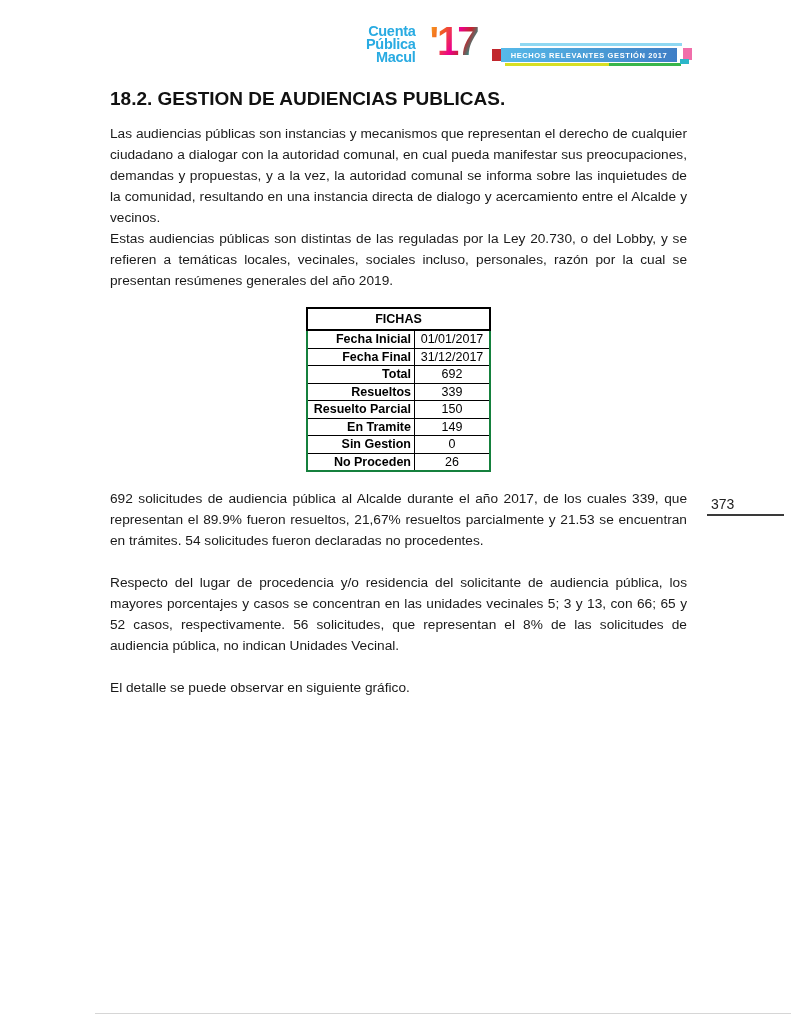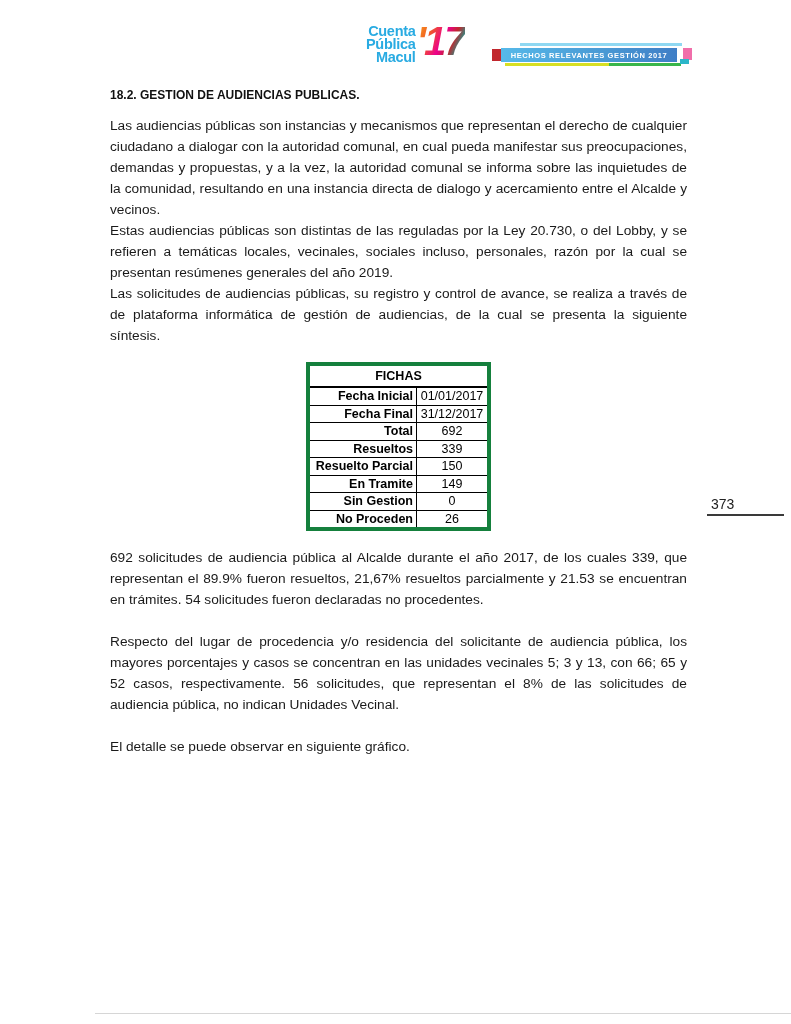--- a/index.html
+++ b/index.html
@@ -8,22 +8,22 @@
     font-family:"Liberation Sans", sans-serif; color:#1a1a1a; overflow:hidden;
   }
 
   
   .logo-wrap { position:absolute; top:20px; left:366px; display:flex; align-items:flex-start; }
   .logo-name {
     text-align:right; color:#29ABE2; font-weight:bold; 
     font-size:14.5px; line-height:13px; letter-spacing:-0.3px; padding-top:5px;
   }
   .logo-year {
-    font-size:40px; line-height:42px; font-weight:800; font-style:italic;
-    margin-left:1px; color:#EC008C; letter-spacing:-2px;text-align:center;
+    font-size:40px; line-height:42px; font-weight:800; 
+    margin-left:14px; color:#EC008C; letter-spacing:-2px;text-align:center;
   }
   @supports ((background-clip: text) or (-webkit-background-clip: text)) {
     .logo-year {
       background:linear-gradient(115deg,#F7941D 8%,#F15A24 28%,#EC008C 52%,#C1272D 68%,#00A99D 86%,#29ABE2 100%);
       -webkit-background-clip:text; background-clip:text; color:transparent;
     }
   }
   .banner { position:absolute; left:492px; top:42px; width:200px; height:26px; }
   .bn-top   { position:absolute; left:28px; top:1px; width:162px; height:3px; background:#8FD8F2; }
   .bn-red   { position:absolute; left:0; top:7px; width:9px; height:12px; background:#C1272D; }
@@ -39,34 +39,34 @@
   .bn-yellow{ position:absolute; left:13px; bottom:2px; width:104px; height:3px; background:#D7DF23; }
   .bn-green { position:absolute; left:117px; bottom:2px; width:72px; height:3px; background:#39B54A; }
   .bn-teal  { position:absolute; right:3px; bottom:4px; width:9px; height:5px; background:#2BB6C9; }
 
   
   .page-number { position:absolute; left:711px; top:496px; font-size:14px; color:#222; }
   .page-number-rule { position:absolute; left:707px; top:514px; width:77px; border-top:2px solid #3a3a3a; }
 
   
   .content { position:absolute; left:110px; top:88px; width:577px; }
-  .heading { font-size:12px; font-weight:bold; margin:0 0 13px 0; color:#111; }
+  .heading { font-size:19px; font-weight:bold; margin:0 0 13px 0; color:#111; }
   .content p { margin:0; text-align:justify; font-size:13.7px; line-height:21px; }
 
   
   .table-wrap { width:185px; margin:16px auto 0 auto; }
   table.fichas { border-collapse:collapse; width:185px; font-size:12.5px; color:#000; }
   table.fichas th {
     border:2px solid #000; font-weight:bold; text-align:center;
     height:20px; padding:0 2px; font-size:12.5px;
   }
   table.fichas td { border:1.5px solid #000; height:16.5px; padding:0 3px; }
   table.fichas td.lbl { font-weight:bold; text-align:right; width:100px; }
   table.fichas td.val { text-align:center; }
-  table.fichas { border:4px solid #15803d;padding-left:40px; }
+  table.fichas { border:2px solid #15803d;padding-left:40px; }
 
   .p-summary    { margin-top:16px !important; }
   .p-age        { margin-top:21px !important; }
   .p-location   { margin-top:21px !important; }
   .p-chart-note { margin-top:21px !important; }
 
   .bottom-rule { position:absolute; left:95px; top:1013px; width:696px; border-top:1.5px solid #d6d6d6; }
 </style>
 </head>
 <body>
@@ -97,21 +97,20 @@
   <div class="page-number">373</div>
   <div class="page-number-rule"></div>
 
   <div class="content">
 
     <h1 class="heading">18.2. GESTION DE AUDIENCIAS PUBLICAS.</h1>
 
     <div class="text-block">
       <p>Las audiencias públicas son instancias y mecanismos que representan el derecho de cualquier ciudadano a dialogar con la autoridad comunal, en cual pueda manifestar sus preocupaciones, demandas y propuestas, y a la vez, la autoridad comunal se informa sobre las inquietudes de la comunidad, resultando en una instancia directa de dialogo y acercamiento entre el Alcalde y vecinos.</p>
       <p>Estas audiencias públicas son distintas de las reguladas por la Ley 20.730, o del Lobby, y se refieren a temáticas locales, vecinales, sociales incluso, personales, razón por la cual se presentan resúmenes generales del año 2019.</p>
-      <p>Las solicitudes de audiencias públicas, su registro y control de avance, se realiza a través de de plataforma informática de gestión de audiencias, de la cual se presenta la siguiente síntesis.</p>
     </div>
 
     <div class="table-wrap">
       <table class="fichas">
         <thead>
           <tr>
             <th colspan="2">FICHAS</th>
           </tr>
         </thead>
         <tbody>

